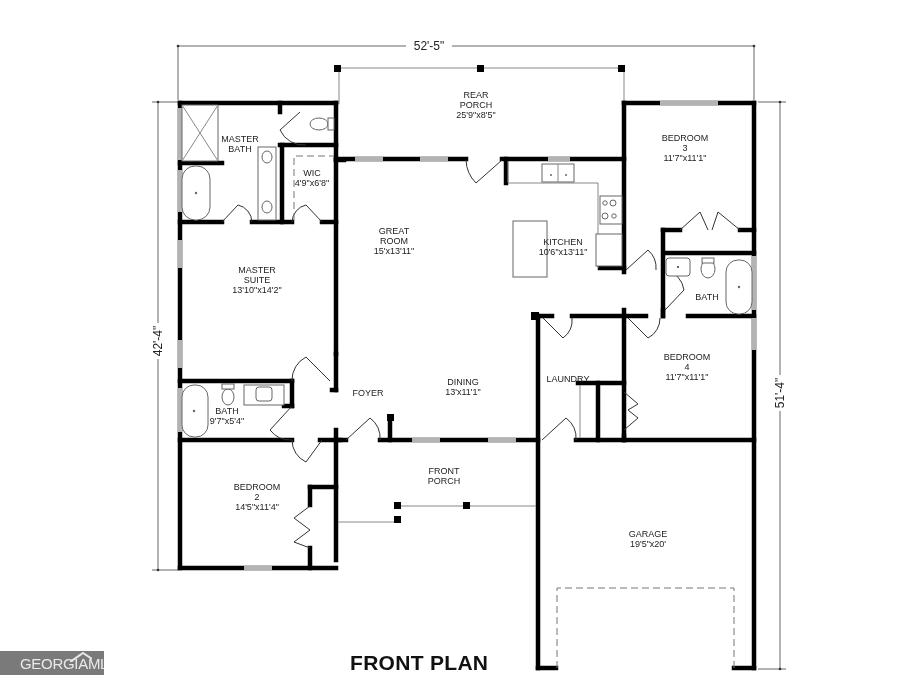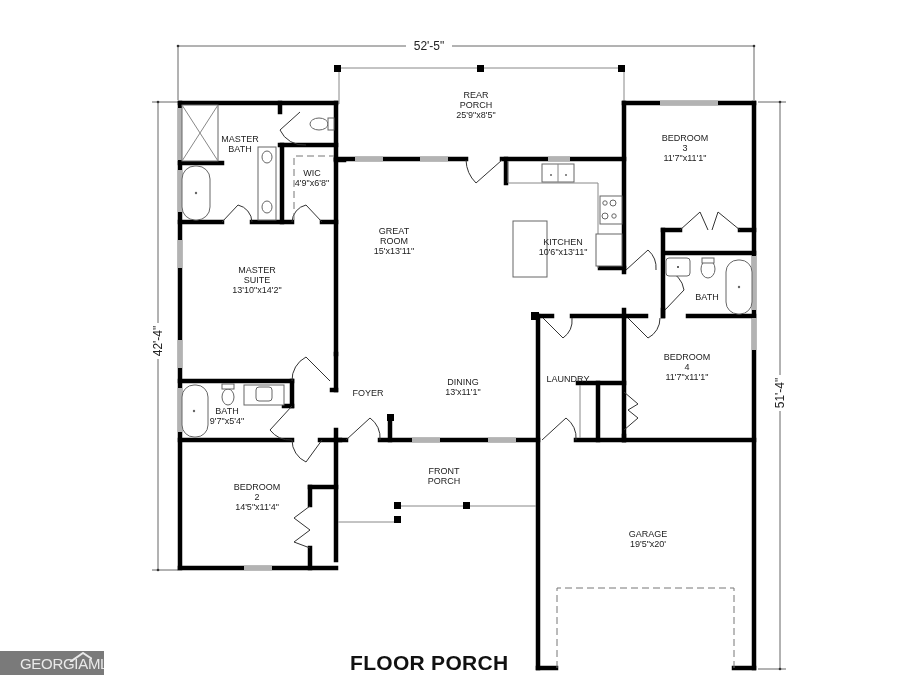--- a/index.html
+++ b/index.html
@@ -336,13 +336,13 @@
   </g>
 </svg>
 
 <div class="logo">
   <svg class="roof" viewBox="0 0 22 10">
     <polyline points="0,10 13,1 22,7" fill="none" stroke="#e9e9e9" stroke-width="2"></polyline>
   </svg>
   <span>GEORGIAMLS</span>
 </div>
 
-<div class="title">FLOOR PORCH</div>
+<div class="title">FRONT PLAN</div>
 
 </body></html>

